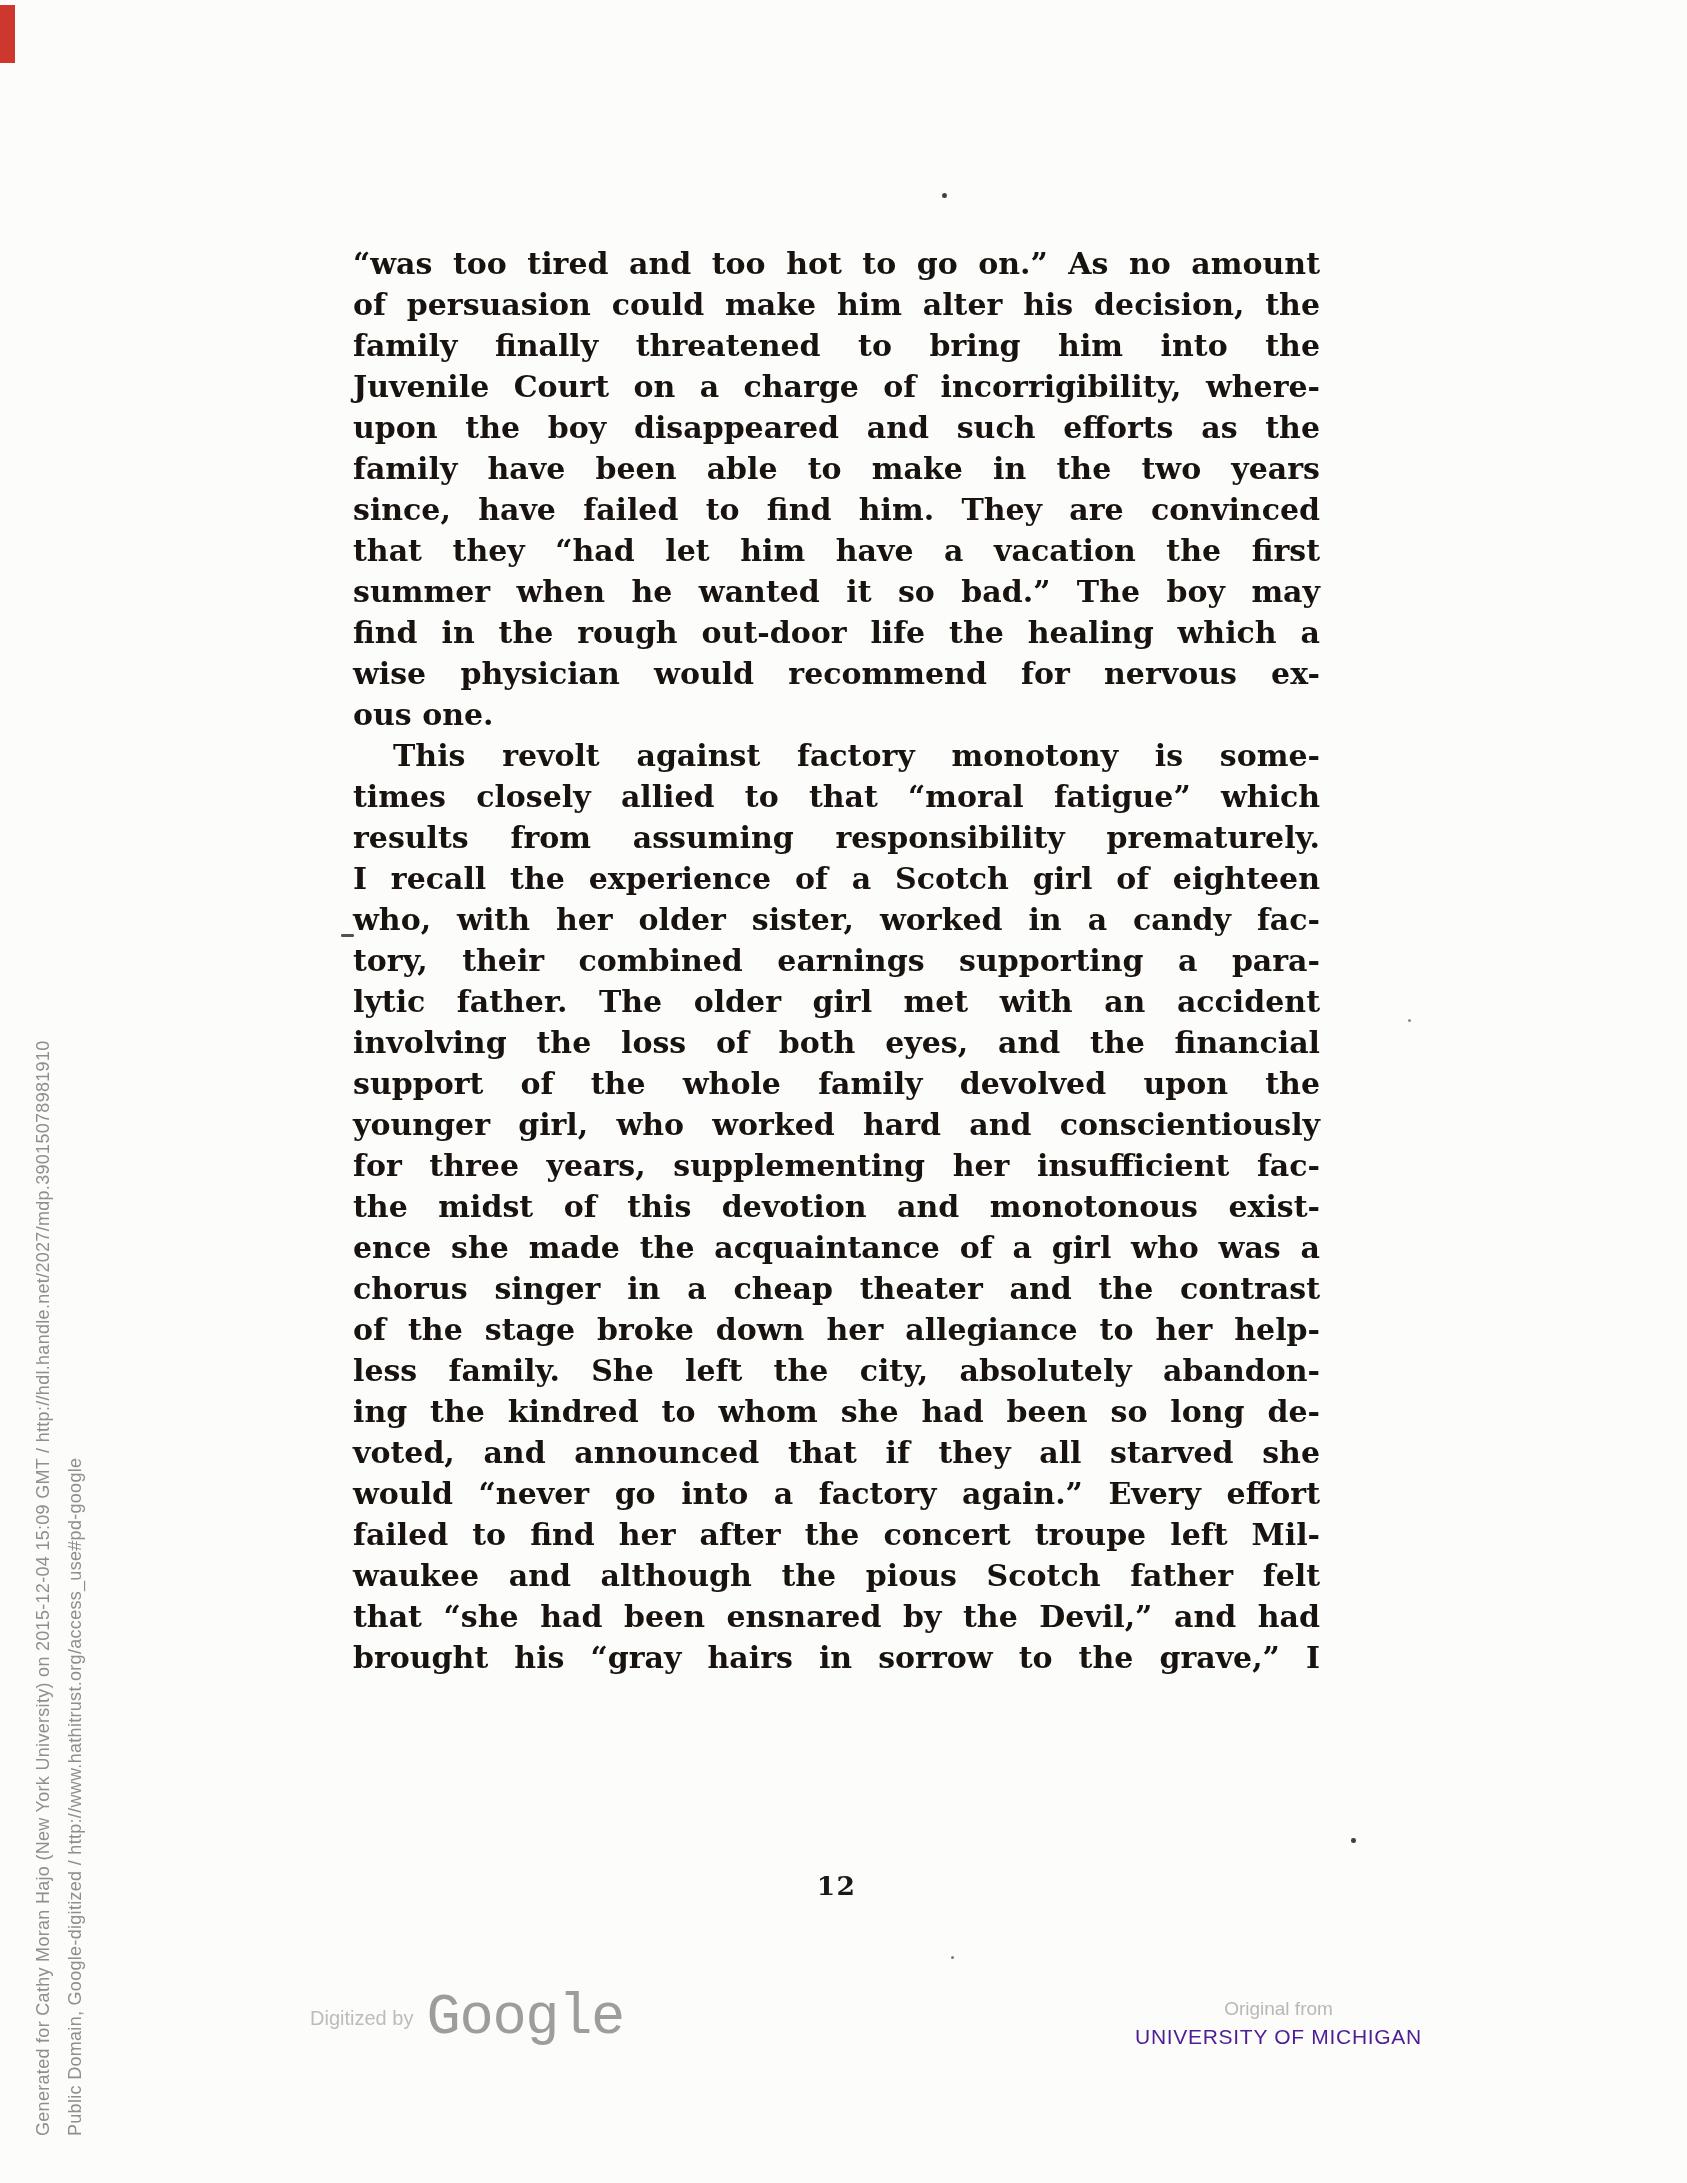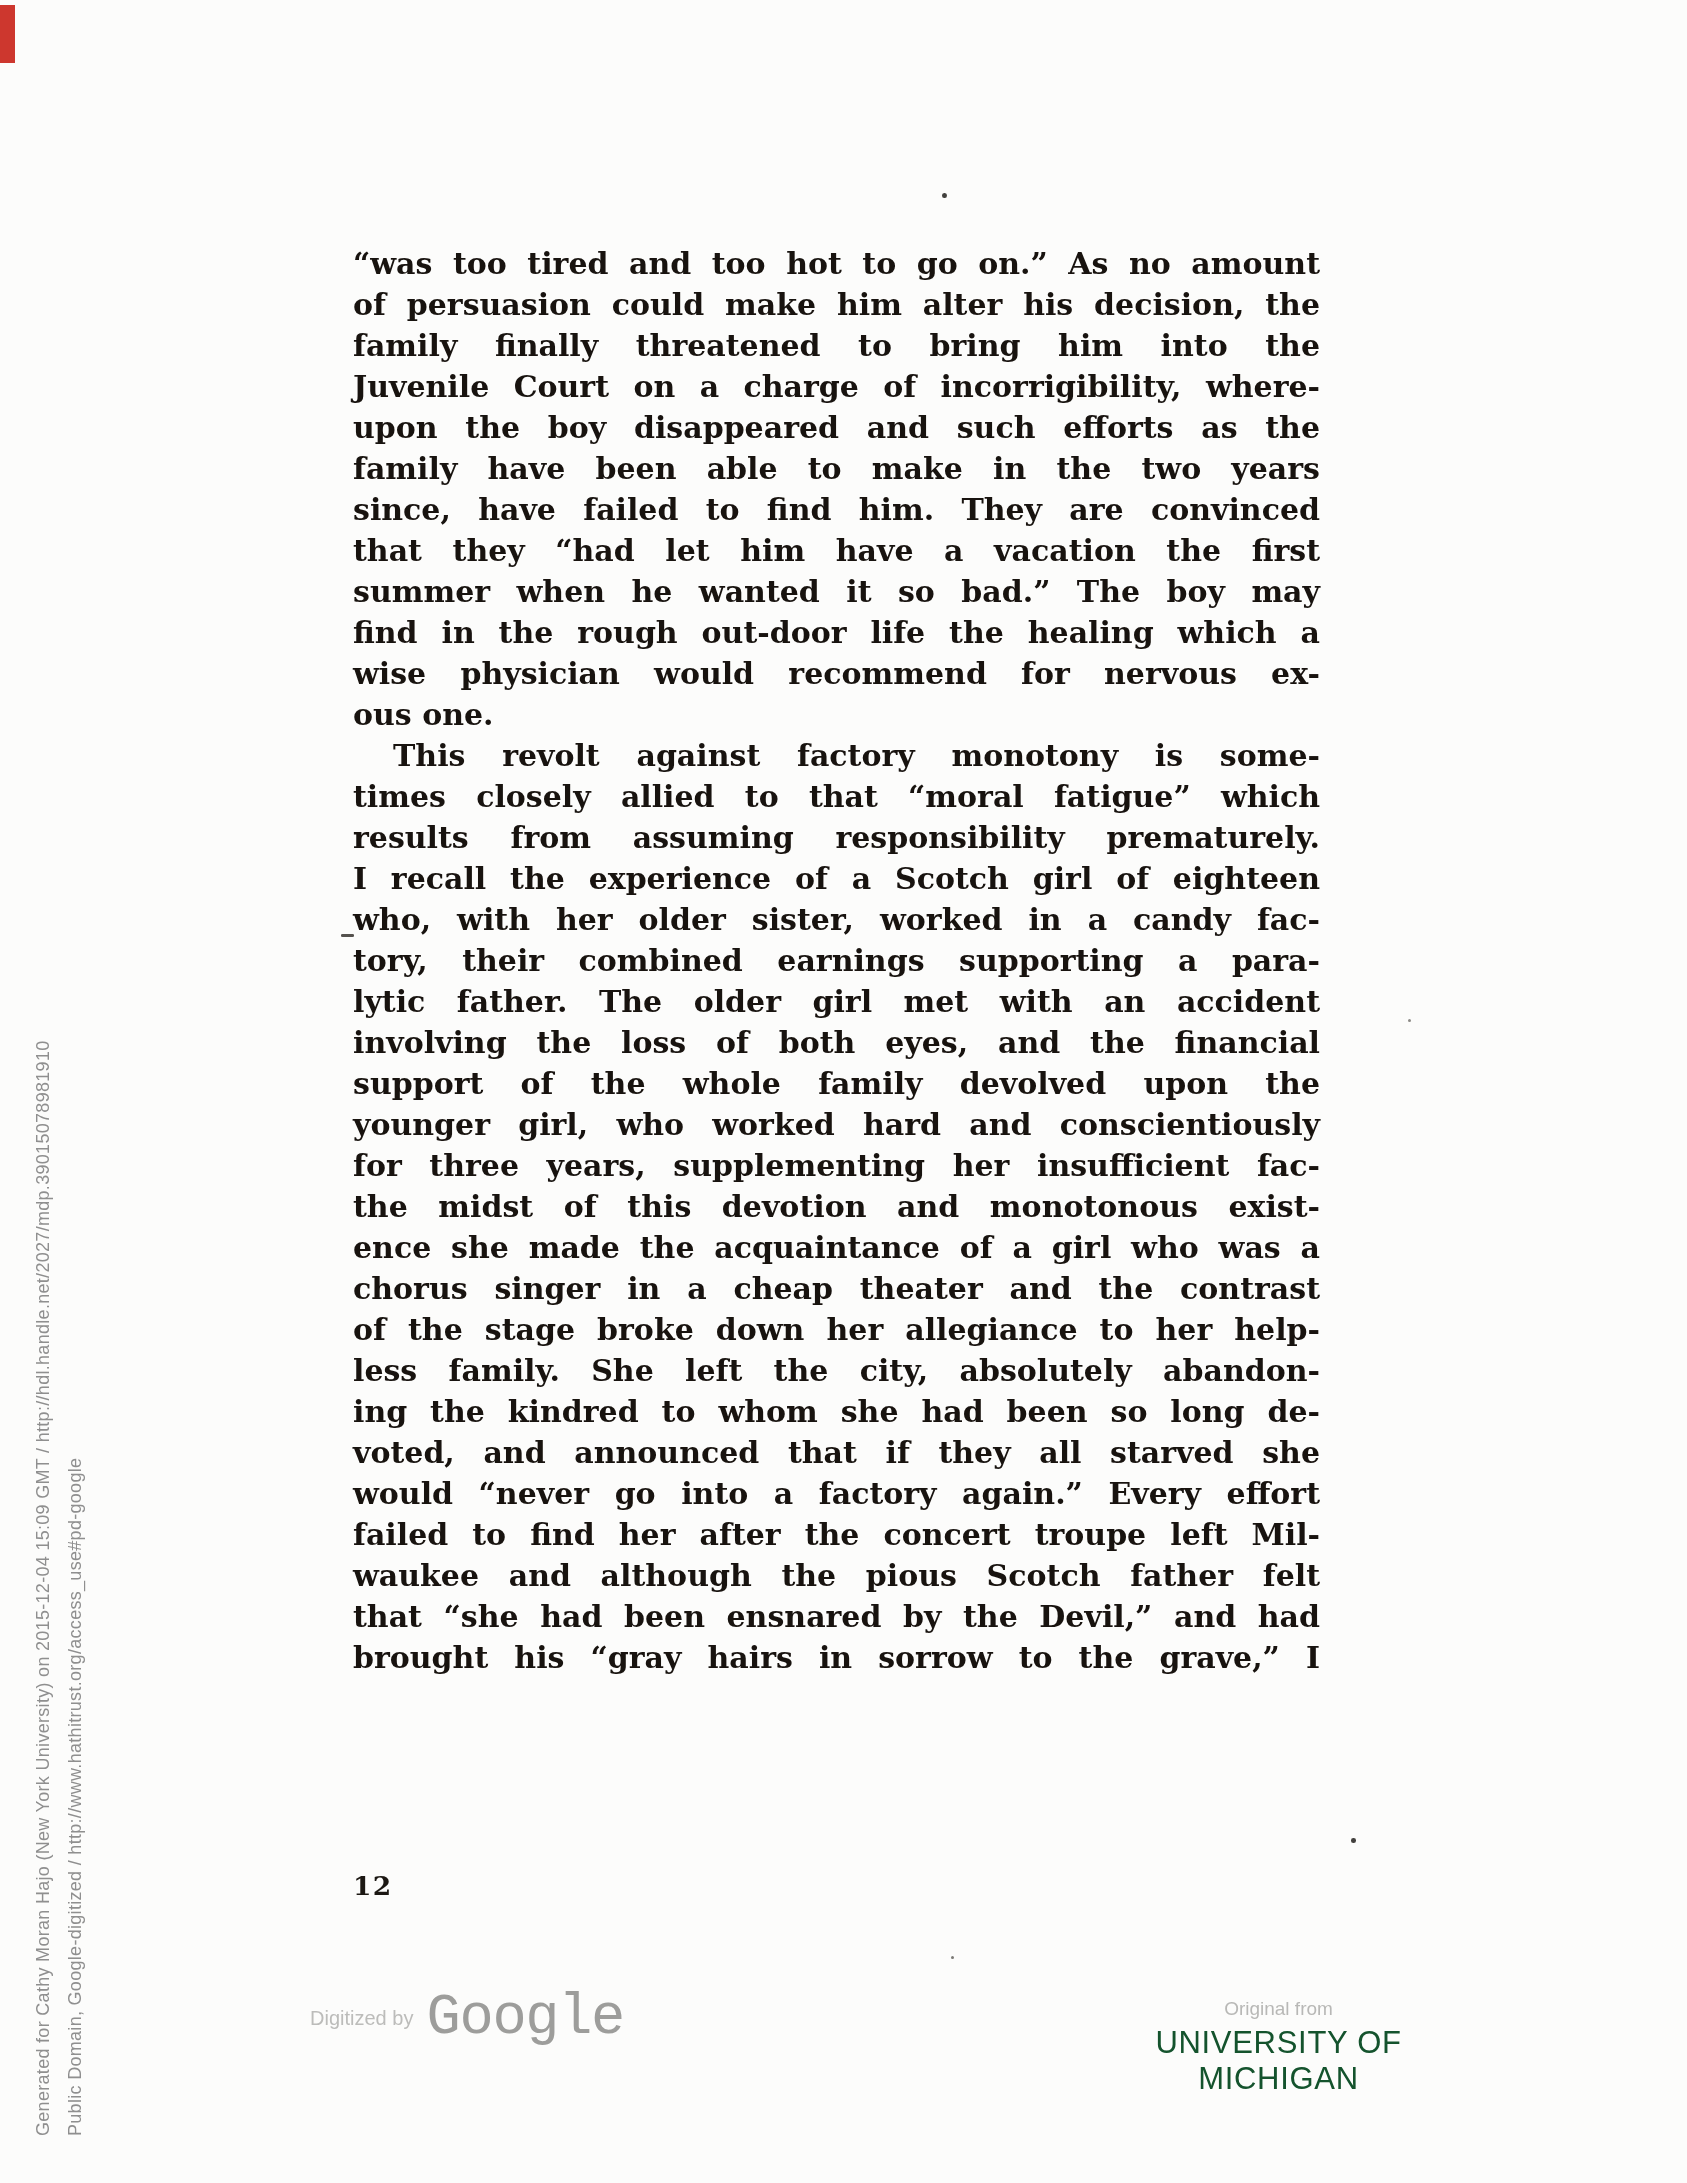--- a/index.html
+++ b/index.html
@@ -42,20 +42,21 @@
     line-height: 41px;
   }
   .para { margin: 0; }
   .line { text-align: justify; text-align-last: justify; }
   .para1 .line:last-child { text-align-last: left; }
   .para2 .line:first-child { text-indent: 40px; }
 
   .page-number {
     position: absolute;
     left: 353px; top: 1870px; width: 967px;
+    text-align: center;
     font-size: 26.5px;
     font-weight: bold;
     color: #1c1813;
     letter-spacing: 1.3px;
   }
 
   
   .footer-left {
     position: absolute; left: 310px; top: 1990px;
     display: flex; align-items: center; gap: 13.2px;
@@ -69,21 +70,21 @@
     font-size: 57px; color: #9d9d9b;
     letter-spacing: -1.3px;
     line-height: 1;
   }
   .footer-right {
     position: absolute; left: 1133px; top: 1998px; width: 291px;
     text-align: center;
     font-family: "Liberation Sans", "DejaVu Sans", sans-serif;
   }
   .original-from { font-size: 19px; color: #b8b8b6; margin-bottom: 5.3px; }
-  .institution { font-size: 31px; color: #14532d; letter-spacing: 0.7px; }
+  .institution { font-size: 21px; color: #4c1d95; letter-spacing: 0.7px; }
 
   
   .artifact { position: absolute; background: #42403d; border-radius: 50%; }
   .a1 { left: 942px; top: 193px; width: 4.6px; height: 5.3px; }
   .a2 { left: 1351px; top: 1838px; width: 4.6px; height: 4.6px; }
   .a3 { left: 341px; top: 934px; width: 13.2px; height: 3.3px; border-radius: 1.3px; background: #55524e; }
   .a4 { left: 951px; top: 1956px; width: 3.3px; height: 3.3px; background: #7b7975; }
   .a5 { left: 1408px; top: 1019px; width: 3.3px; height: 3.3px; background: #8c8a86; }
 </style>
 </head>

